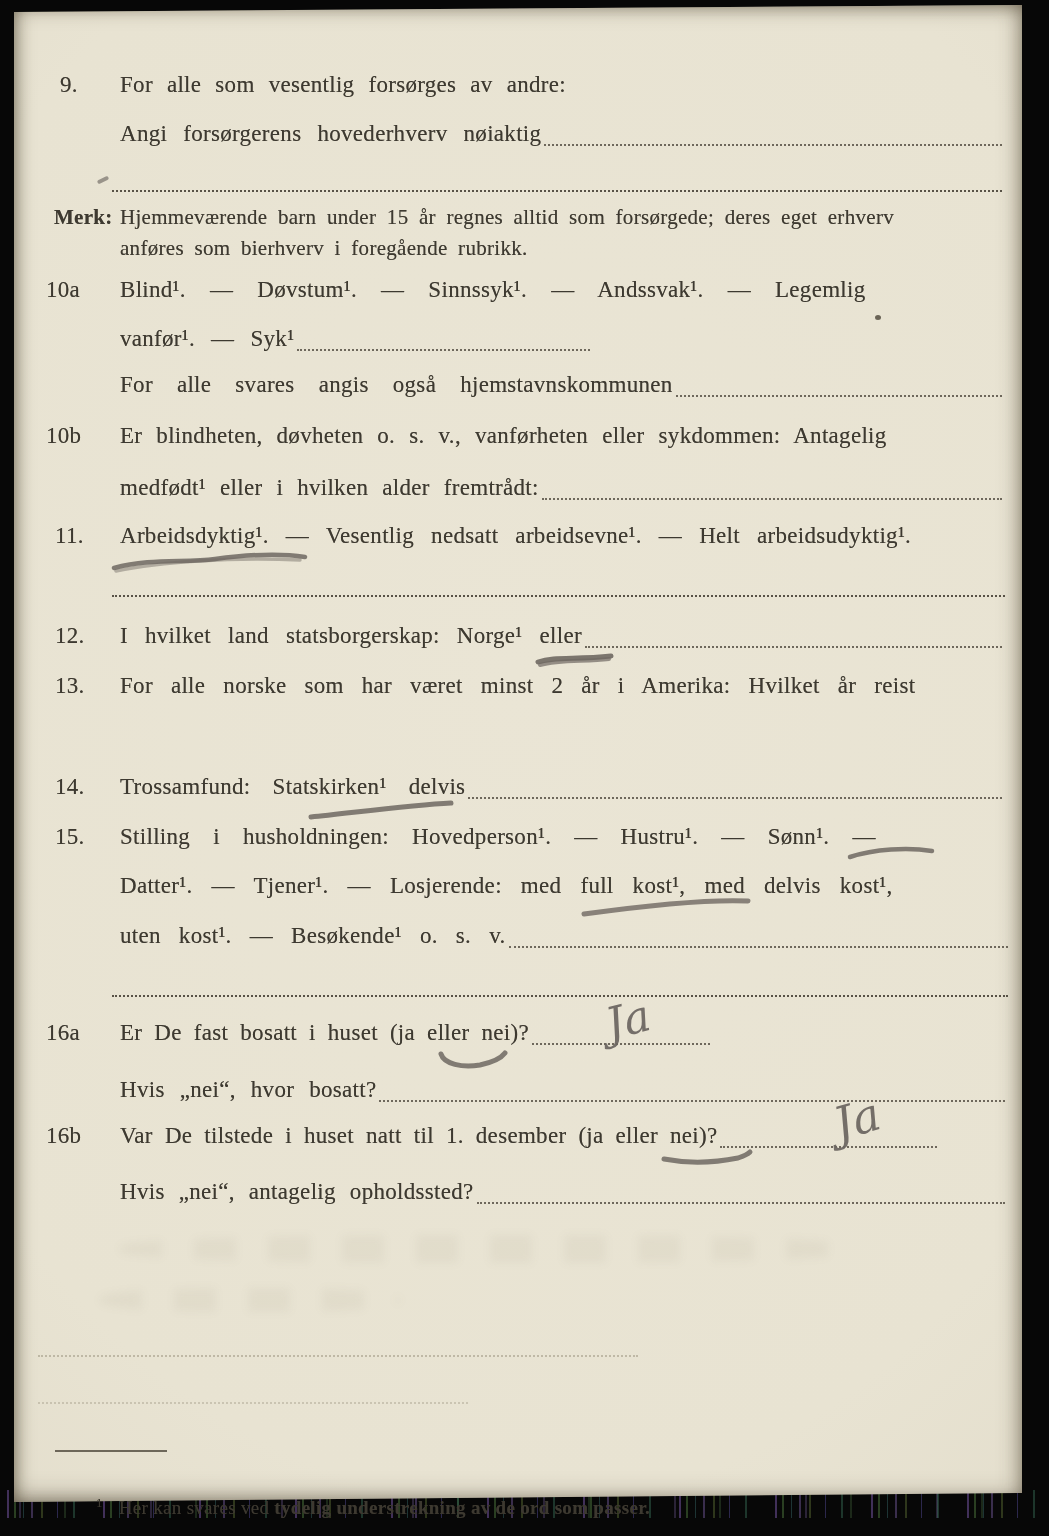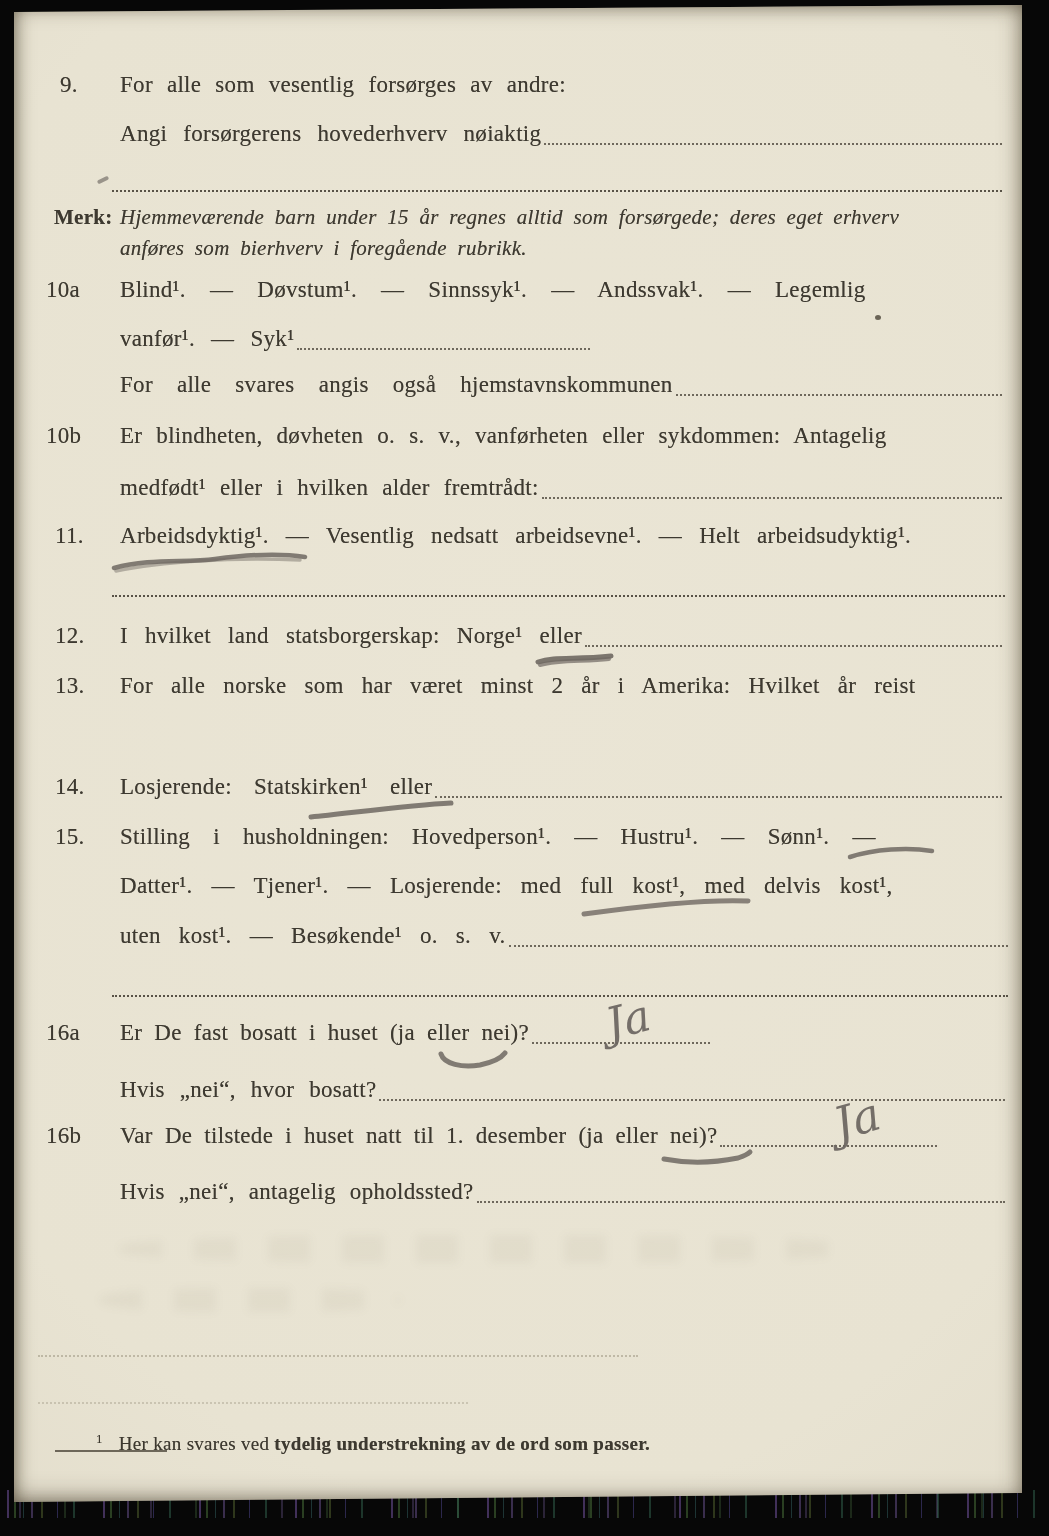--- a/index.html
+++ b/index.html
@@ -26,32 +26,32 @@
   .paper{position:absolute;left:14px;top:5px;width:1008px;height:1497px;z-index:2;
     background:radial-gradient(120% 100% at 50% 45%, #eae5d5 0%, #e8e3d2 55%, #e0dac8 85%, #d5cfbb 100%);
     clip-path:polygon(0 7px, 100% 0, 100% calc(100% - 9px), 0 100%);
     box-shadow:inset 10px 0 18px -8px rgba(70,60,40,.50),
                inset -12px 0 22px -10px rgba(70,60,40,.45),
                inset 0 12px 20px -10px rgba(70,60,40,.50),
                inset 0 -14px 24px -12px rgba(60,50,35,.55);}
   .content{position:absolute;inset:0;z-index:3;color:#3d3930;}
   .num,.row,.plain{position:absolute;font-size:23px;line-height:30px;white-space:nowrap;
     letter-spacing:.3px;text-shadow:0 0 .6px rgba(58,54,45,.55);}
-  .row{display:flex;align-items:flex-start;}
+  .row{display:flex;align-items:center;}
   .row .t{white-space:pre;}
   .leader{flex:1;min-width:16px;height:24px;margin-bottom:2px;margin-left:3px;
     border-bottom:2px dotted rgba(62,56,46,.72);}
   .leader.fixed{flex:none;}
   .spacer{width:38px;height:24px;}
   .rule{position:absolute;height:0;border-top:2px dotted rgba(62,56,46,.85);}
   .rule.faint1{border-top:2px dotted rgba(95,85,62,.30);}
   .rule.faint2{border-top:2px dotted rgba(95,85,62,.22);}
   .fnrule{position:absolute;height:2px;background:rgba(68,62,50,.75);}
   .merk-label{font-weight:bold;font-size:21px;}
-  .merk-text{font-size:21px;line-height:31px;font-style:italic;}
+  .merk-text{font-size:21px;line-height:31px;}
   .fn{font-size:19px;}
   .fn .fn-marker{font-size:13px;vertical-align:7px;margin-right:16px;}
   .fn .fn-bold{font-weight:bold;}
   .ja{position:absolute;font-family:"DejaVu Serif",serif;font-style:italic;
       color:#6b6560;opacity:.92;z-index:4;line-height:1;}
   .pencil{position:absolute;z-index:4;}
   .pencil path{stroke:#6f6862;fill:none;stroke-linecap:round;}
   .speck{position:absolute;background:#4a4337;z-index:4;}
   .ghost{position:absolute;z-index:3;filter:blur(4px);opacity:.5;border-radius:40%;
     background:repeating-linear-gradient(90deg, rgba(120,110,88,.12) 0 42px, transparent 42px 74px);}
@@ -108,21 +108,21 @@
     <div class="row" style="left:120px;top:621px;width:882px">
       <span class="t ws11">I hvilket land statsborgerskap: Norge¹ eller</span>
       <span class="leader"></span>
     </div>
 
     <div class="num" style="left:55px;top:671px">13.</div>
     <div class="plain ws12" style="left:120px;top:671px">For alle norske som har været minst 2 år i Amerika: Hvilket år reist</div>
 
     <div class="num" style="left:55px;top:772px">14.</div>
     <div class="row" style="left:120px;top:772px;width:882px">
-      <span class="t ws16">Losjerende: Statskirken¹ eller</span>
+      <span class="t ws16">Trossamfund: Statskirken¹ delvis</span>
       <span class="leader"></span>
     </div>
 
     <div class="num" style="left:55px;top:822px">15.</div>
     <div class="plain ws13" style="left:120px;top:871px">Datter¹. — Tjener¹. — Losjerende: med full kost¹, med delvis kost¹,</div>
     <div class="plain ws17" style="left:120px;top:822px">Stilling i husholdningen: Hovedperson¹. — Hustru¹. — Sønn¹. —</div>
     <div class="row" style="left:120px;top:921px;width:888px">
       <span class="t ws12">uten kost¹. — Besøkende¹ o. s. v.</span>
       <span class="leader"></span>
     </div>
@@ -148,21 +148,21 @@
       <span class="t ws8">Hvis „nei“, antagelig opholdssted?</span>
       <span class="leader"></span>
     </div>
 
     <div class="ghost" style="left:120px;top:1235px;width:740px;height:28px"></div>
     <div class="ghost" style="left:100px;top:1288px;width:300px;height:24px"></div>
     <div class="rule faint1" style="left:38px;top:1355px;width:600px"></div>
     <div class="rule faint2" style="left:38px;top:1402px;width:430px"></div>
 
     <div class="fnrule" style="left:55px;top:1450px;width:112px"></div>
-    <div class="plain fn" style="left:96px;top:1424px">
+    <div class="plain fn" style="left:96px;top:1488px">
       <span class="fn-marker">1</span><span>Her kan svares ved </span><span class="fn-bold">tydelig understrekning av de ord som passer.</span>
     </div>
 
     <svg class="pencil" style="left:110px;top:548px" width="200" height="28" viewBox="0 0 200 28">
       <path d="M4,20 C40,10 75,15 105,11 S170,5 195,9" stroke-width="4.5" opacity=".85"></path>
       <path d="M6,23 C50,14 120,9 190,12" stroke-width="3.5" opacity=".45"></path>
     </svg>
     <svg class="pencil" style="left:535px;top:650px" width="80" height="18" viewBox="0 0 80 18">
       <path d="M3,12 C20,6 40,10 76,6" stroke-width="5" opacity=".9"></path>
       <path d="M5,15 C25,9 50,12 74,9" stroke-width="4" opacity=".7"></path>

